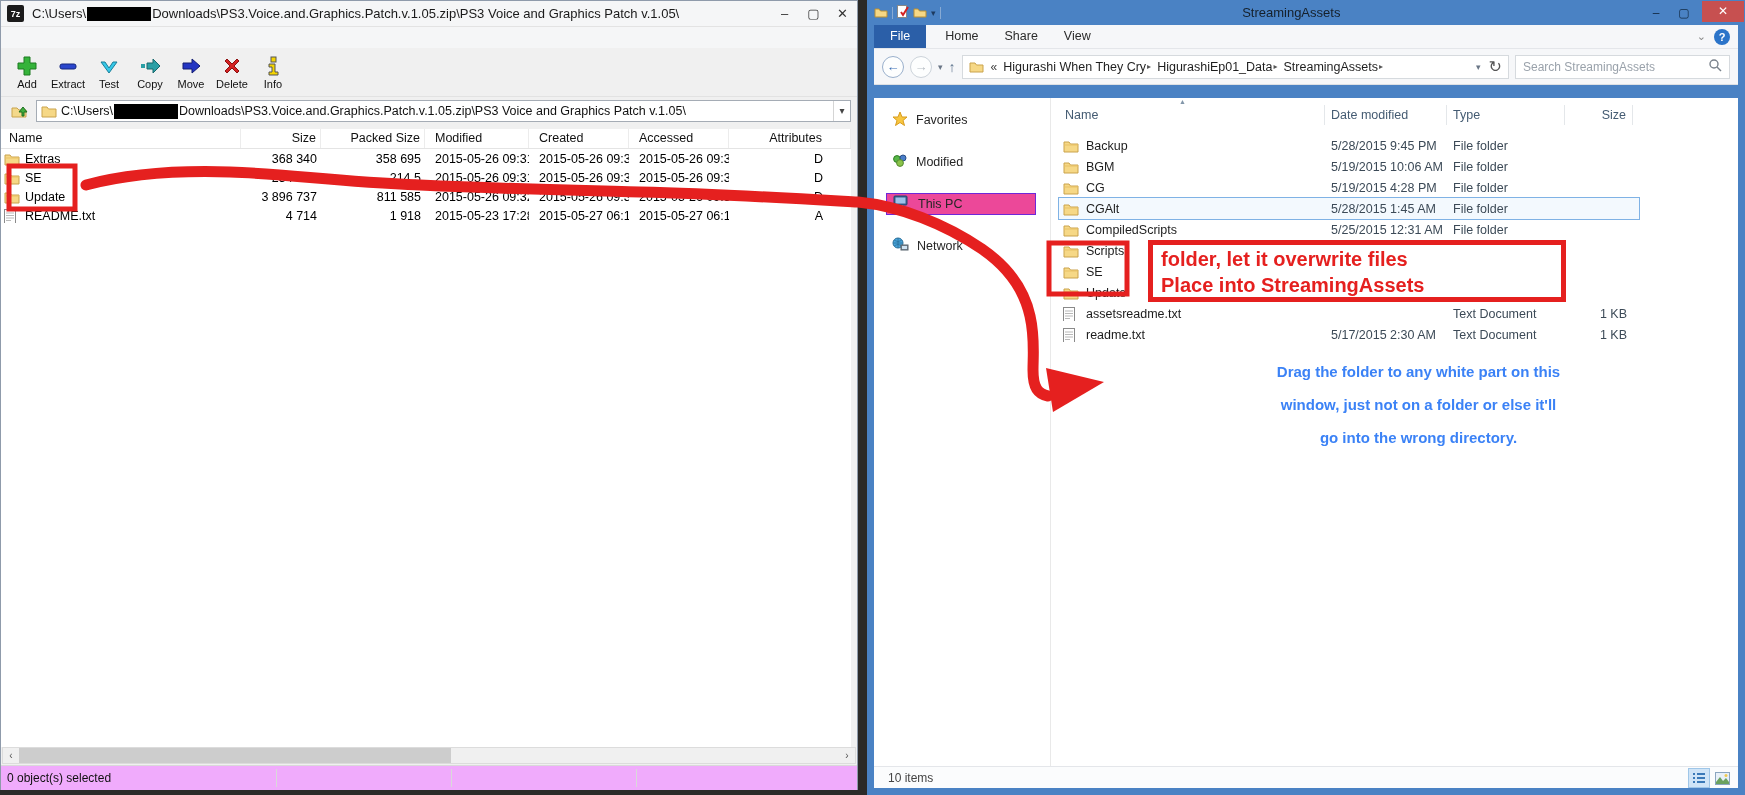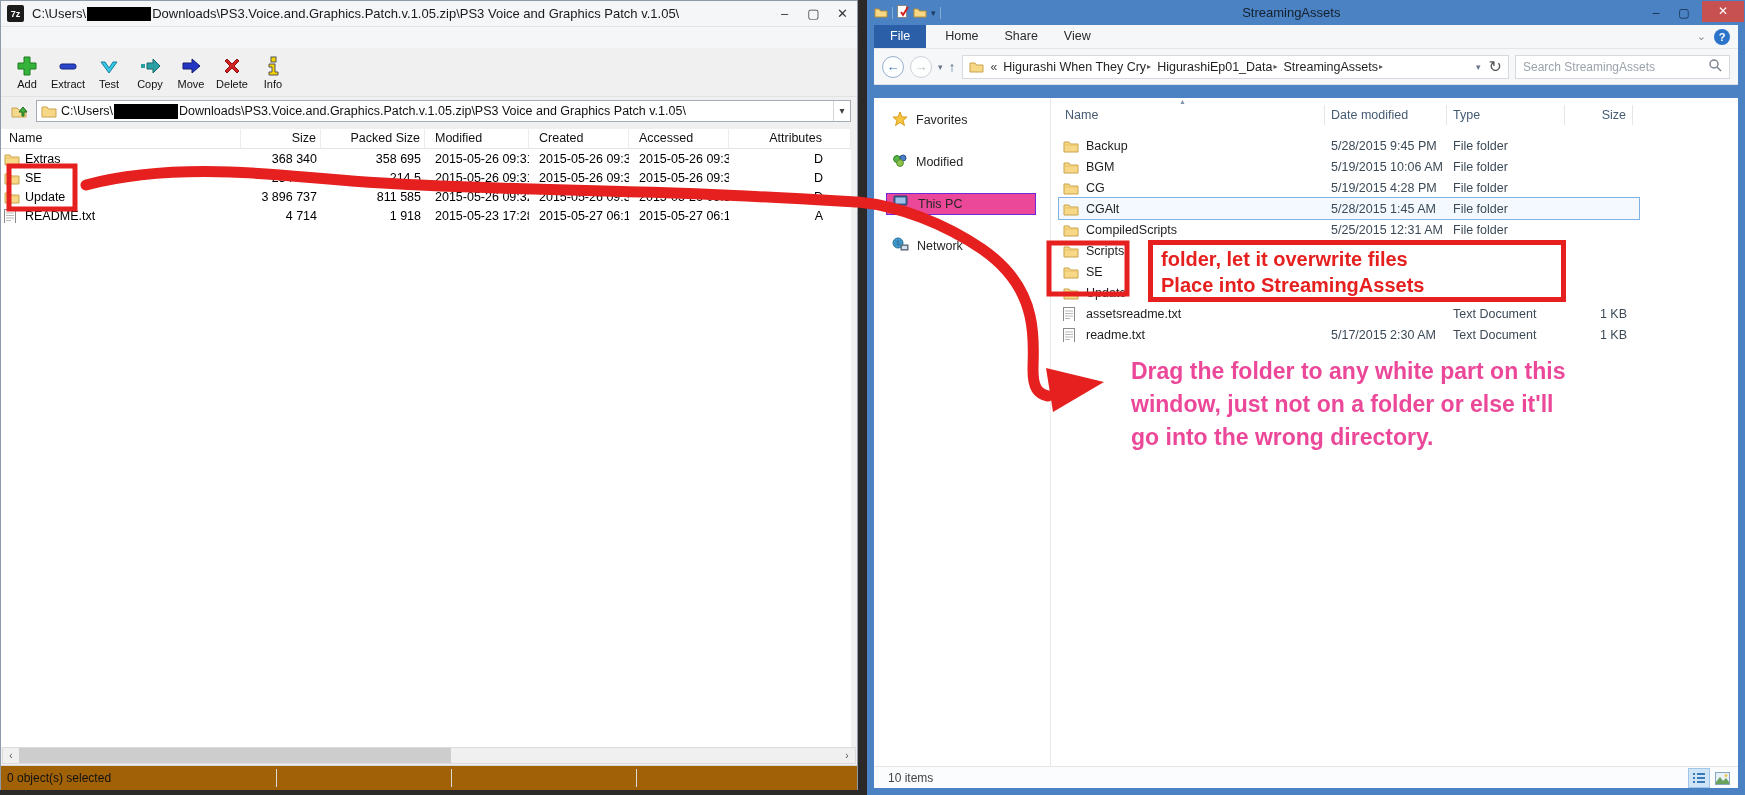--- a/index.html
+++ b/index.html
@@ -33,21 +33,21 @@
   .zip-row .cell { white-space:nowrap; overflow:hidden; padding:0 4px; }
   .zip-row .cn { width:240px; display:flex; align-items:center; gap:5px; padding-left:3px; }
   .zip-row .cs { width:80px; text-align:right; } .zip-row .cp { width:104px; text-align:right; }
   .zip-row .cm { width:104px; padding-left:10px;} .zip-row .cc { width:100px; padding-left:10px;} .zip-row .ca { width:100px; padding-left:10px;}
   .zip-row .ct { width:122px; text-align:right; padding-right:28px; }
   .icon16 { width:16px; height:14px; flex:none; display:inline-flex; }
   .zip-hscroll { position:absolute; left:1px; top:746px; width:854px; height:17px; background:#f0f0f0; border:1px solid #dcdcdc; display:flex; align-items:center; }
   .scr-arrow { width:16px; height:15px; text-align:center; font-size:10px; color:#555; line-height:15px; flex:none; }
   .scr-track { flex:1; height:15px; position:relative; }
   .scr-thumb { position:absolute; left:0; top:0; width:432px; height:15px; background:#cdcdcd; }
-  .zip-status { position:absolute; left:0; top:764px; width:100%; height:25px; background:#a16207; border-top:1px solid #d9d9d9; font-size:12px; color:#111; display:flex; align-items:center; padding-left:6px; }
+  .zip-status { position:absolute; left:0; top:764px; width:100%; height:25px; background:#f0abfc; border-top:1px solid #d9d9d9; font-size:12px; color:#111; display:flex; align-items:center; padding-left:6px; }
   .status-sep { position:absolute; top:3px; height:18px; width:1px; background:#d9d9d9; }
 
   
   .exp-win { position:absolute; left:867px; top:0; width:878px; height:795px; background:#4a82c4; }
   .exp-titlebar { position:absolute; left:0; top:0; width:100%; height:25px; display:flex; align-items:center; }
   .qat { display:flex; align-items:center; gap:4px; padding-left:7px; flex:none; }
   .qat-sep { width:1px; height:12px; background:#87aad4; }
   .exp-title { flex:1; text-align:center; font-size:13px; color:#15202b; }
   .exp-ctl { width:28px; text-align:center; font-size:12px; color:#122a44; flex:none; }
   .exp-close { width:42px; height:21px; background:#c75050; color:#fff; text-align:center; line-height:21px; font-size:12px; margin:0 1px 3px 4px; flex:none; }
@@ -87,21 +87,21 @@
   .exp-status { position:absolute; left:7px; top:766px; width:864px; height:22px; background:#fbfcfd; border-top:1px solid #e4e6ea; display:flex; align-items:center; font-size:12px; color:#444; padding-left:14px; }
   .view-btns { position:absolute; right:6px; top:2px; display:flex; gap:3px; }
   .view-btn { width:20px; height:18px; display:flex; align-items:center; justify-content:center; }
   .view-btn.active { background:#cfe4f7; outline:1px solid #9fc6e8; }
 
   
   .annot-svg { position:absolute; left:0; top:0; width:1745px; height:795px; pointer-events:none; z-index:50; }
   .annot-textbox { position:absolute; left:1148px; top:240px; width:418px; height:62px; background:#fff; border:5px solid #e5201f; z-index:51; padding:1px 8px; }
   .annot-textbox div { font-size:20px; font-weight:bold; color:#e5201f; line-height:26px; white-space:nowrap; }
   .annot-drag { position:absolute; left:1131px; top:355px; width:575px; z-index:51; }
-  .annot-drag div { font-size:23px; font-weight:bold; color:#ec4899; line-height:33px; white-space:nowrap; }
+  .annot-drag div { font-size:15px; font-weight:bold; color:#3b82f6; line-height:33px; white-space:nowrap;text-align:center; }
 </style>
 </head>
 <body>
 
 <div class="zip-win">
   <div class="zip-titlebar">
     <span class="zip-appicon">7z</span>
     <div class="zip-title"><span>C:\Users\</span><span class="censor"></span><span>Downloads\PS3.Voice.and.Graphics.Patch.v.1.05.zip\PS3 Voice and Graphics Patch v.1.05\</span></div>
     <span class="win-ctl">–</span>
     <span class="win-ctl">▢</span>

